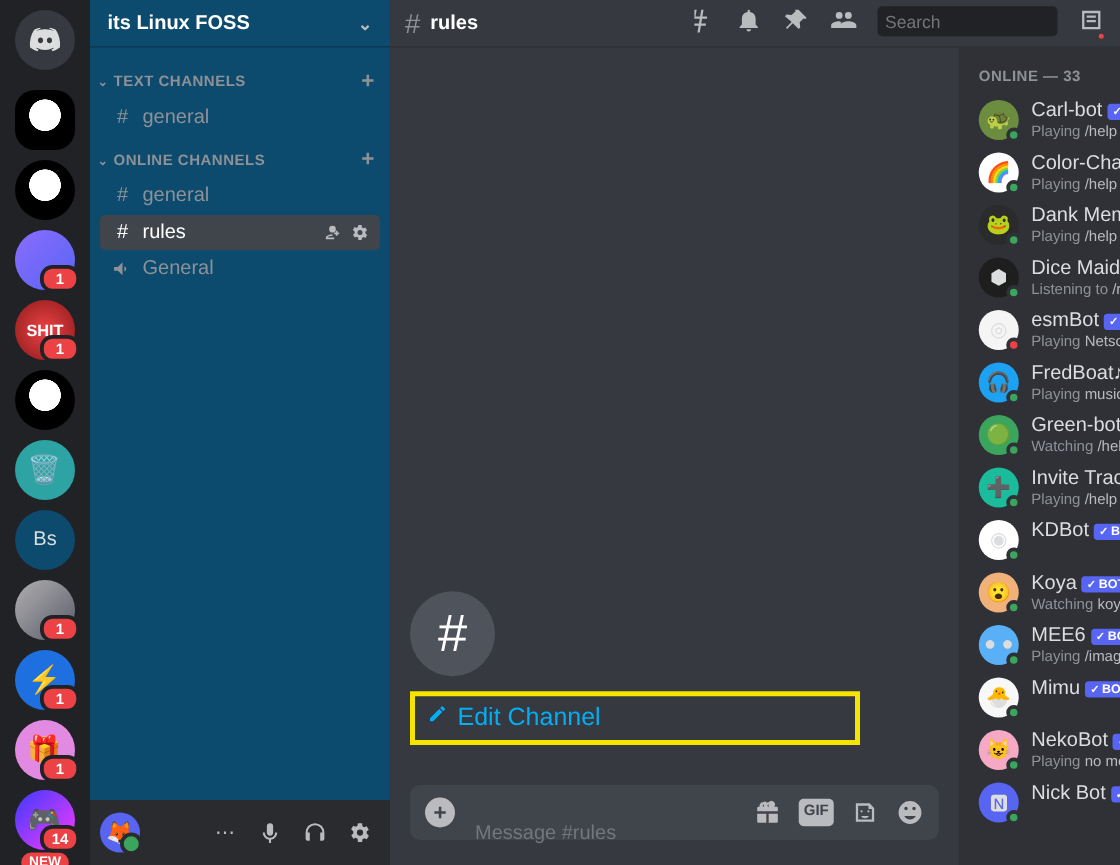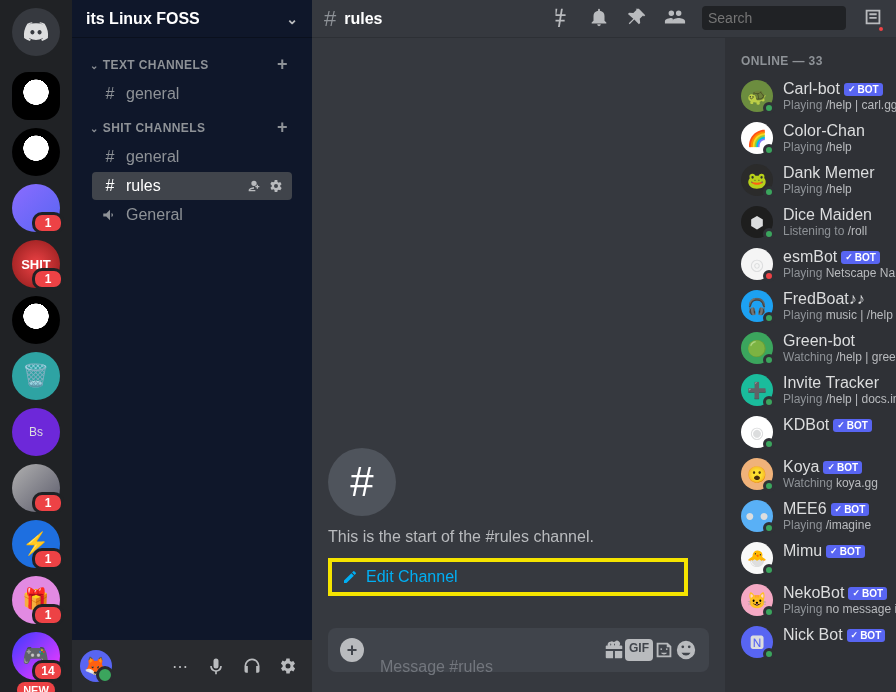--- a/index.html
+++ b/index.html
@@ -69,39 +69,39 @@
   }
   
   .penguin {
     background: radial-gradient(circle at 50% 42%, #fff 0 34%, #000 35% 100%);
   }
   .rail-divider { width:32px; height:2px; background:#36393f; border-radius:1px; }
 
   
   .channel-sidebar {
     width: 240px;
-    background:#0f172a;
+    background:#0c4a6e;
     display:flex;
     flex-direction:column;
     flex-shrink:0;
   }
   .guild-header {
     height:38px;
     padding:0 14px;
     display:flex;
     align-items:center;
     justify-content:space-between;
     border-bottom:1px solid rgba(0,0,0,0.3);
     font-size:16px;
     font-weight:600;
     color:#fff;
     cursor:pointer;
   }
   .guild-header .chev { font-size:14px; color:#b9bbbe; }
-  .channel-scroll { flex:1; overflow-y:auto; padding:8px 12px; }
+  .channel-scroll { flex:1; overflow-y:auto; padding:8px 0; }
   .cat-header {
     display:flex;
     align-items:center;
     justify-content:space-between;
     padding:8px 12px 4px 6px;
     color:#8e9297;
     font-size:12px;
     letter-spacing:0.4px;
     font-weight:600;
     cursor:pointer;
@@ -213,24 +213,23 @@
     background:#4f545c;
     display:flex; align-items:center; justify-content:center;
     color:#fff; font-size:42px; font-weight:400; margin-bottom:12px;
   }
   .welcome-title { font-size:32px; font-weight:800; color:#fff; margin-bottom:8px; }
   .welcome-sub { font-size:16px; color:#b9bbbe; margin-bottom:12px; }
   .edit-channel-box {
     border:4px solid #f5e400;
     padding:6px 10px;
     display:flex;
-    align-items:center;
     gap:8px;
     color:#00aff4;
-    font-size:16px;
+    font-size:20px;
     cursor:pointer;
     width:360px;
   }
   .edit-channel-box svg { width:16px; height:16px; fill:#00aff4; }
 
   .message-input-wrap { padding:0 16px 20px; }
   .message-input {
     background:#40444b;
     border-radius:8px;
     height:44px;
@@ -243,21 +242,21 @@
     width:24px; height:24px; border-radius:50%;
     background:#b9bbbe;
     display:flex; align-items:center; justify-content:center;
     color:#40444b; font-weight:700; font-size:18px; cursor:pointer;
   }
   .message-input input {
     flex:1; background:transparent; border:none; outline:none;
     color:#dcddde; font-size:16px;margin-top:34px;
   }
   .message-input input::placeholder { color:#72767d; }
-  .message-input .mi-icons { display:flex; color:#b9bbbe;text-decoration:underline; }
+  .message-input .mi-icons { display:flex; gap:14px; color:#b9bbbe;text-decoration:underline; }
   .message-input .mi-icons svg { width:22px; height:22px; fill:currentColor; cursor:pointer; }
   .gif-badge {
     background:#b9bbbe; color:#40444b;
     font-size:12px; font-weight:800;
     border-radius:4px; padding:2px 4px; cursor:pointer;
   }
 
   
   .members {
     width:204px;
@@ -334,21 +333,21 @@
   </div>
   <div class="rail-divider"></div>
   <div class="server-icon penguin selected"></div>
   <div class="server-icon penguin"></div>
   <div class="server-icon" style="background:linear-gradient(135deg,#8a6cff,#5865f2)">
       <span class="badge">1</span>
     </div>
   <div class="server-icon" style="background:radial-gradient(circle,#ed4245,#8b1a1a);font-size:13px;font-weight:700;color:#fff">SHIT<span class="badge">1</span></div>
   <div class="server-icon penguin"></div>
   <div class="server-icon" style="background:#2ea3a3">🗑️</div>
-  <div class="server-icon" style="background:#6d28d9;font-size:12px">Bs</div>
+  <div class="server-icon" style="background:#0c4a6e;font-size:16px">Bs</div>
   <div class="server-icon" style="background:linear-gradient(135deg,#b0b0b0,#5a5a6a)">
       <span class="badge">1</span>
     </div>
   <div class="server-icon" style="background:#1e6fe0;color:#fff">⚡<span class="badge">1</span></div>
   <div class="server-icon" style="background:#e28ae2">🎁<span class="badge">1</span></div>
   <div class="server-icon" style="background:linear-gradient(135deg,#3a3aff,#ff3aff)">🎮<span class="badge">14</span></div>
   <div class="new-pill">NEW</div>
 </div>
 
 <div class="channel-sidebar">
@@ -359,21 +358,21 @@
   <div class="channel-scroll">
     <div class="cat-header">
       <span><span class="arrow">⌄</span><span>TEXT CHANNELS</span></span>
       <span class="plus">+</span>
     </div>
     <div class="channel-item">
       <span class="chan-icon">#</span>
       <span>general</span>
     </div>
     <div class="cat-header">
-      <span><span class="arrow">⌄</span><span>SHIT CHANNELS</span></span>
+      <span><span class="arrow">⌄</span><span>ONLINE CHANNELS</span></span>
       <span class="plus">+</span>
     </div>
     <div class="channel-item">
       <span class="chan-icon">#</span>
       <span>general</span>
     </div>
     <div class="channel-item selected">
       <span class="chan-icon">#</span>
       <span>rules</span>
       <span class="actions">
@@ -451,21 +450,20 @@
   <div class="body-row">
     <div class="chat-area">
       <div class="chat-scroll">
         <div class="welcome-block" style="position:relative">
 
           <svg style="position:absolute; left:-165px; bottom:-4px; width:150px; height:30px">
             <line x1="0" y1="15" x2="125" y2="15" stroke="#f5e400" stroke-width="5"></line>
             <polygon points="125,6 148,15 125,24" fill="#f5e400"></polygon>
           </svg>
           <div class="welcome-hash">#</div>
-          <div class="welcome-sub">This is the start of the #rules channel.</div>
           <div class="edit-channel-box">
             <svg viewBox="0 0 24 24">
                 <path d="M3 17.25V21h3.75L17.8 9.94l-3.75-3.75Zm17.7-10.2a1 1 0 0 0 0-1.41l-2.34-2.34a1 1 0 0 0-1.41 0l-1.83 1.83 3.75 3.75Z"></path>
               </svg>
             <span>Edit Channel</span>
           </div>
         </div>
       </div>
       <div class="message-input-wrap">
         <div class="message-input">

